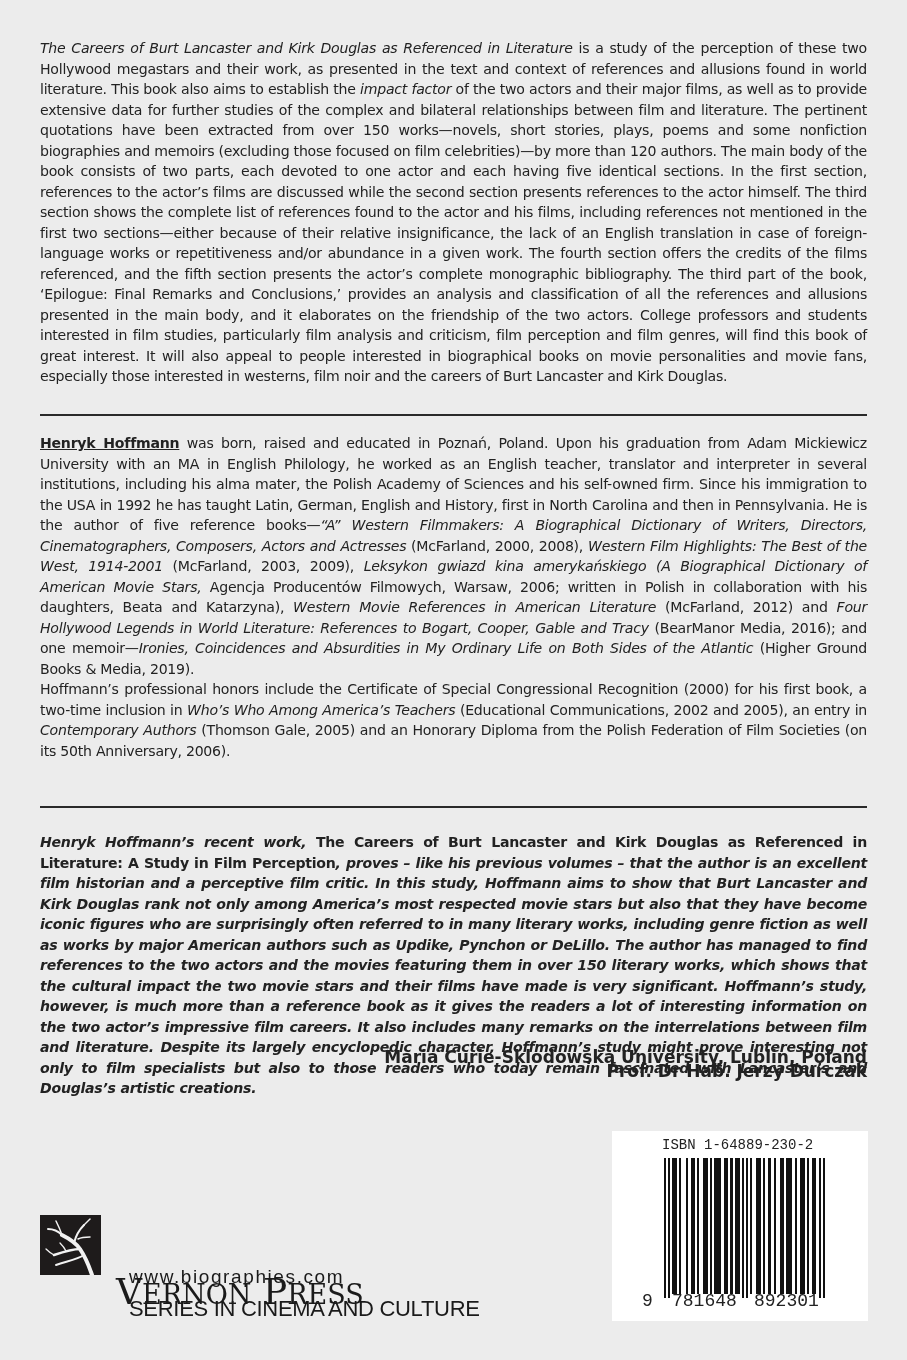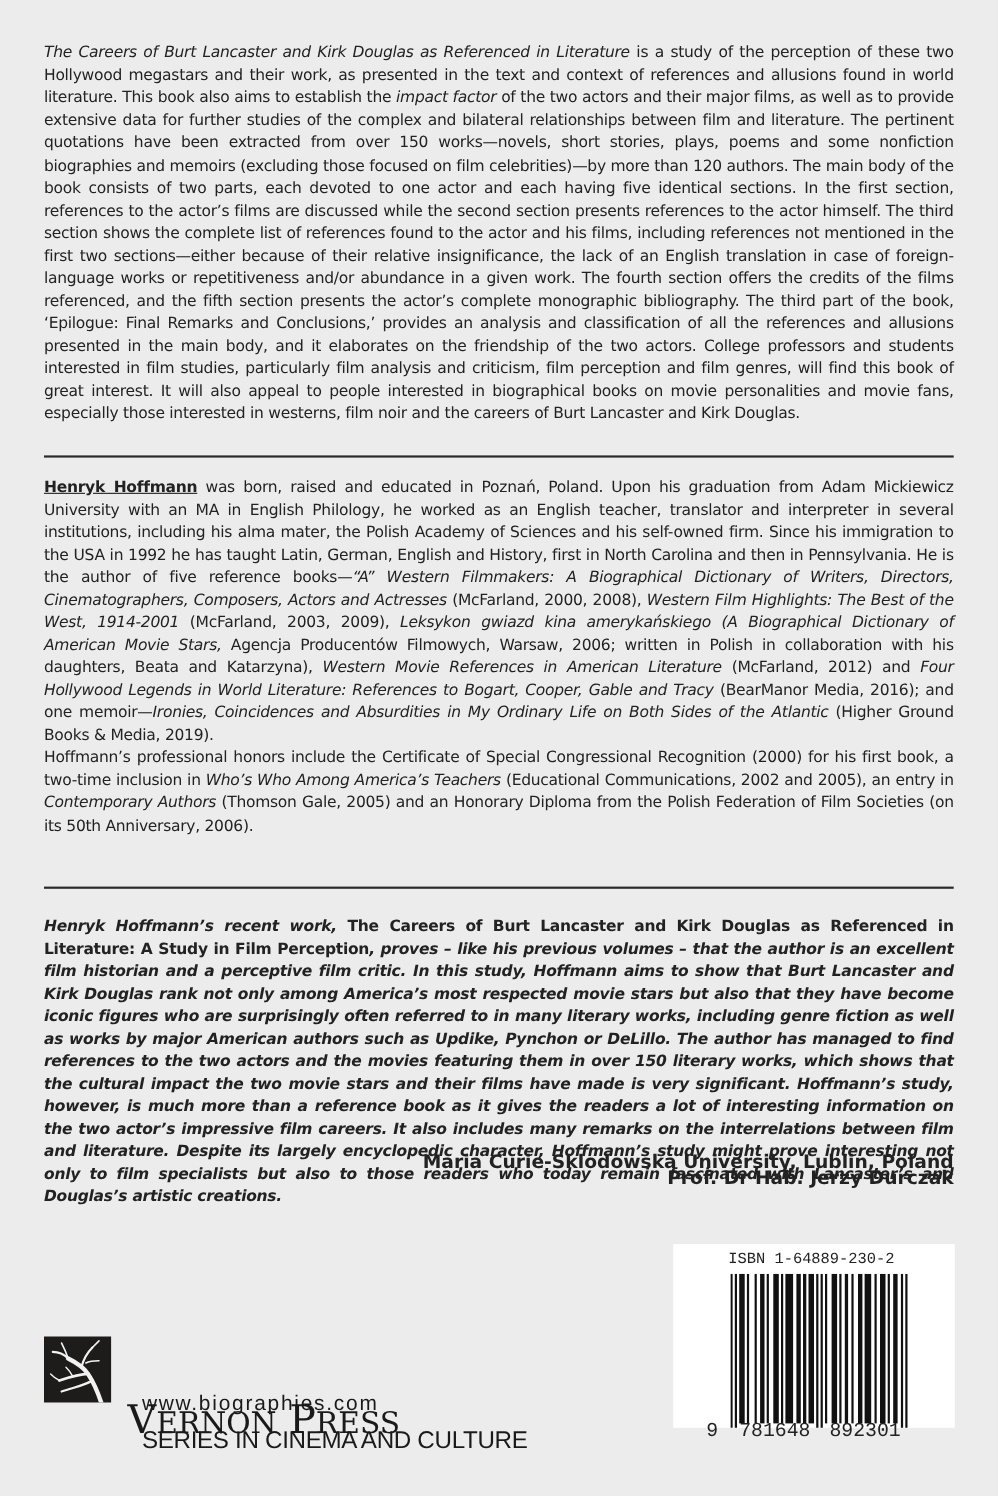--- a/index.html
+++ b/index.html
@@ -52,21 +52,21 @@
     font-family: "Liberation Sans", sans-serif; font-size: 19px; letter-spacing: 1.6px;
     color: #1a1a1a; white-space: nowrap;
   }
   #series {
     position: absolute; left: 129px; top: 1296px;
     font-family: "Liberation Sans", sans-serif; font-size: 22px;
     color: #1a1a1a; white-space: nowrap; letter-spacing: -0.3px;
   }
   
   #barcode-card {
-    position: absolute; left: 612px; top: 1131px; width: 256px; height: 167px;
+    position: absolute; left: 612px; top: 1131px; width: 256px; height: 190px;
     background: #ffffff;
   }
   #isbn-text {
     position: absolute; left: 50px; top: 6px;
     font-family: "Liberation Mono", monospace; font-size: 14px; color: #222; white-space: nowrap;
   }
   #bars {
     position: absolute; left: 52px; top: 27px; width: 170px; height: 140px;
   }
   #ean-lead, #ean-left, #ean-right {

